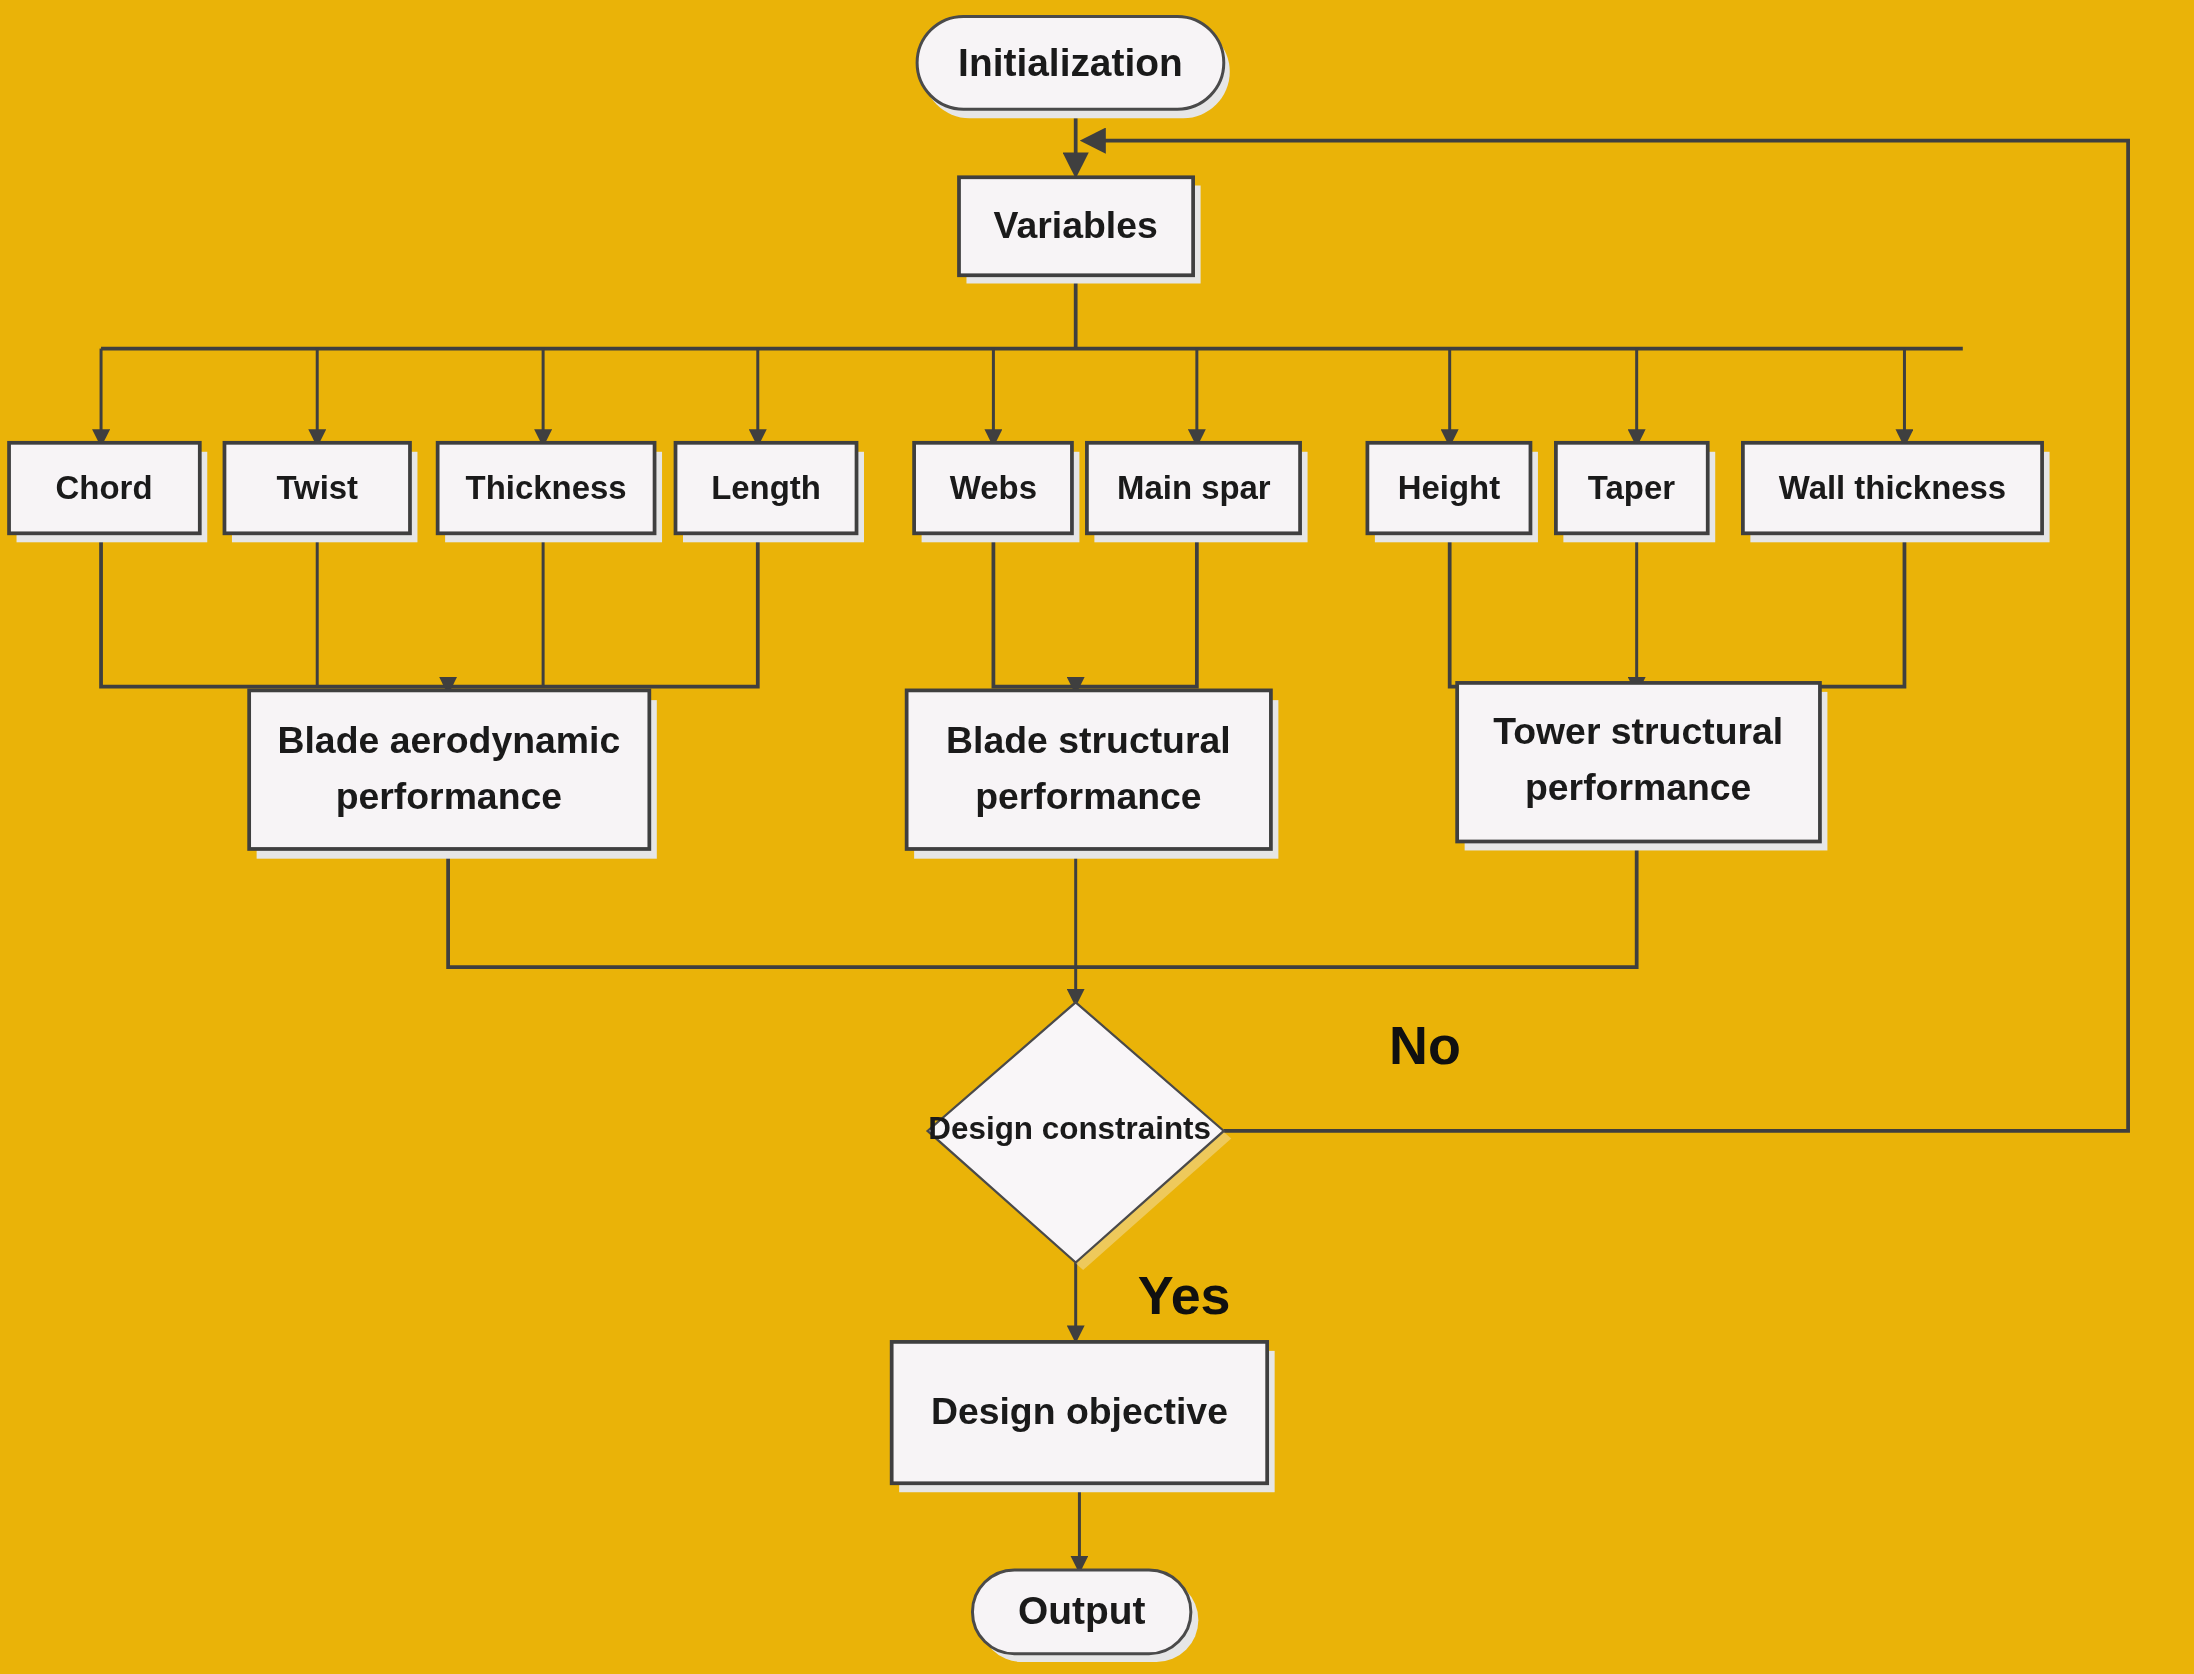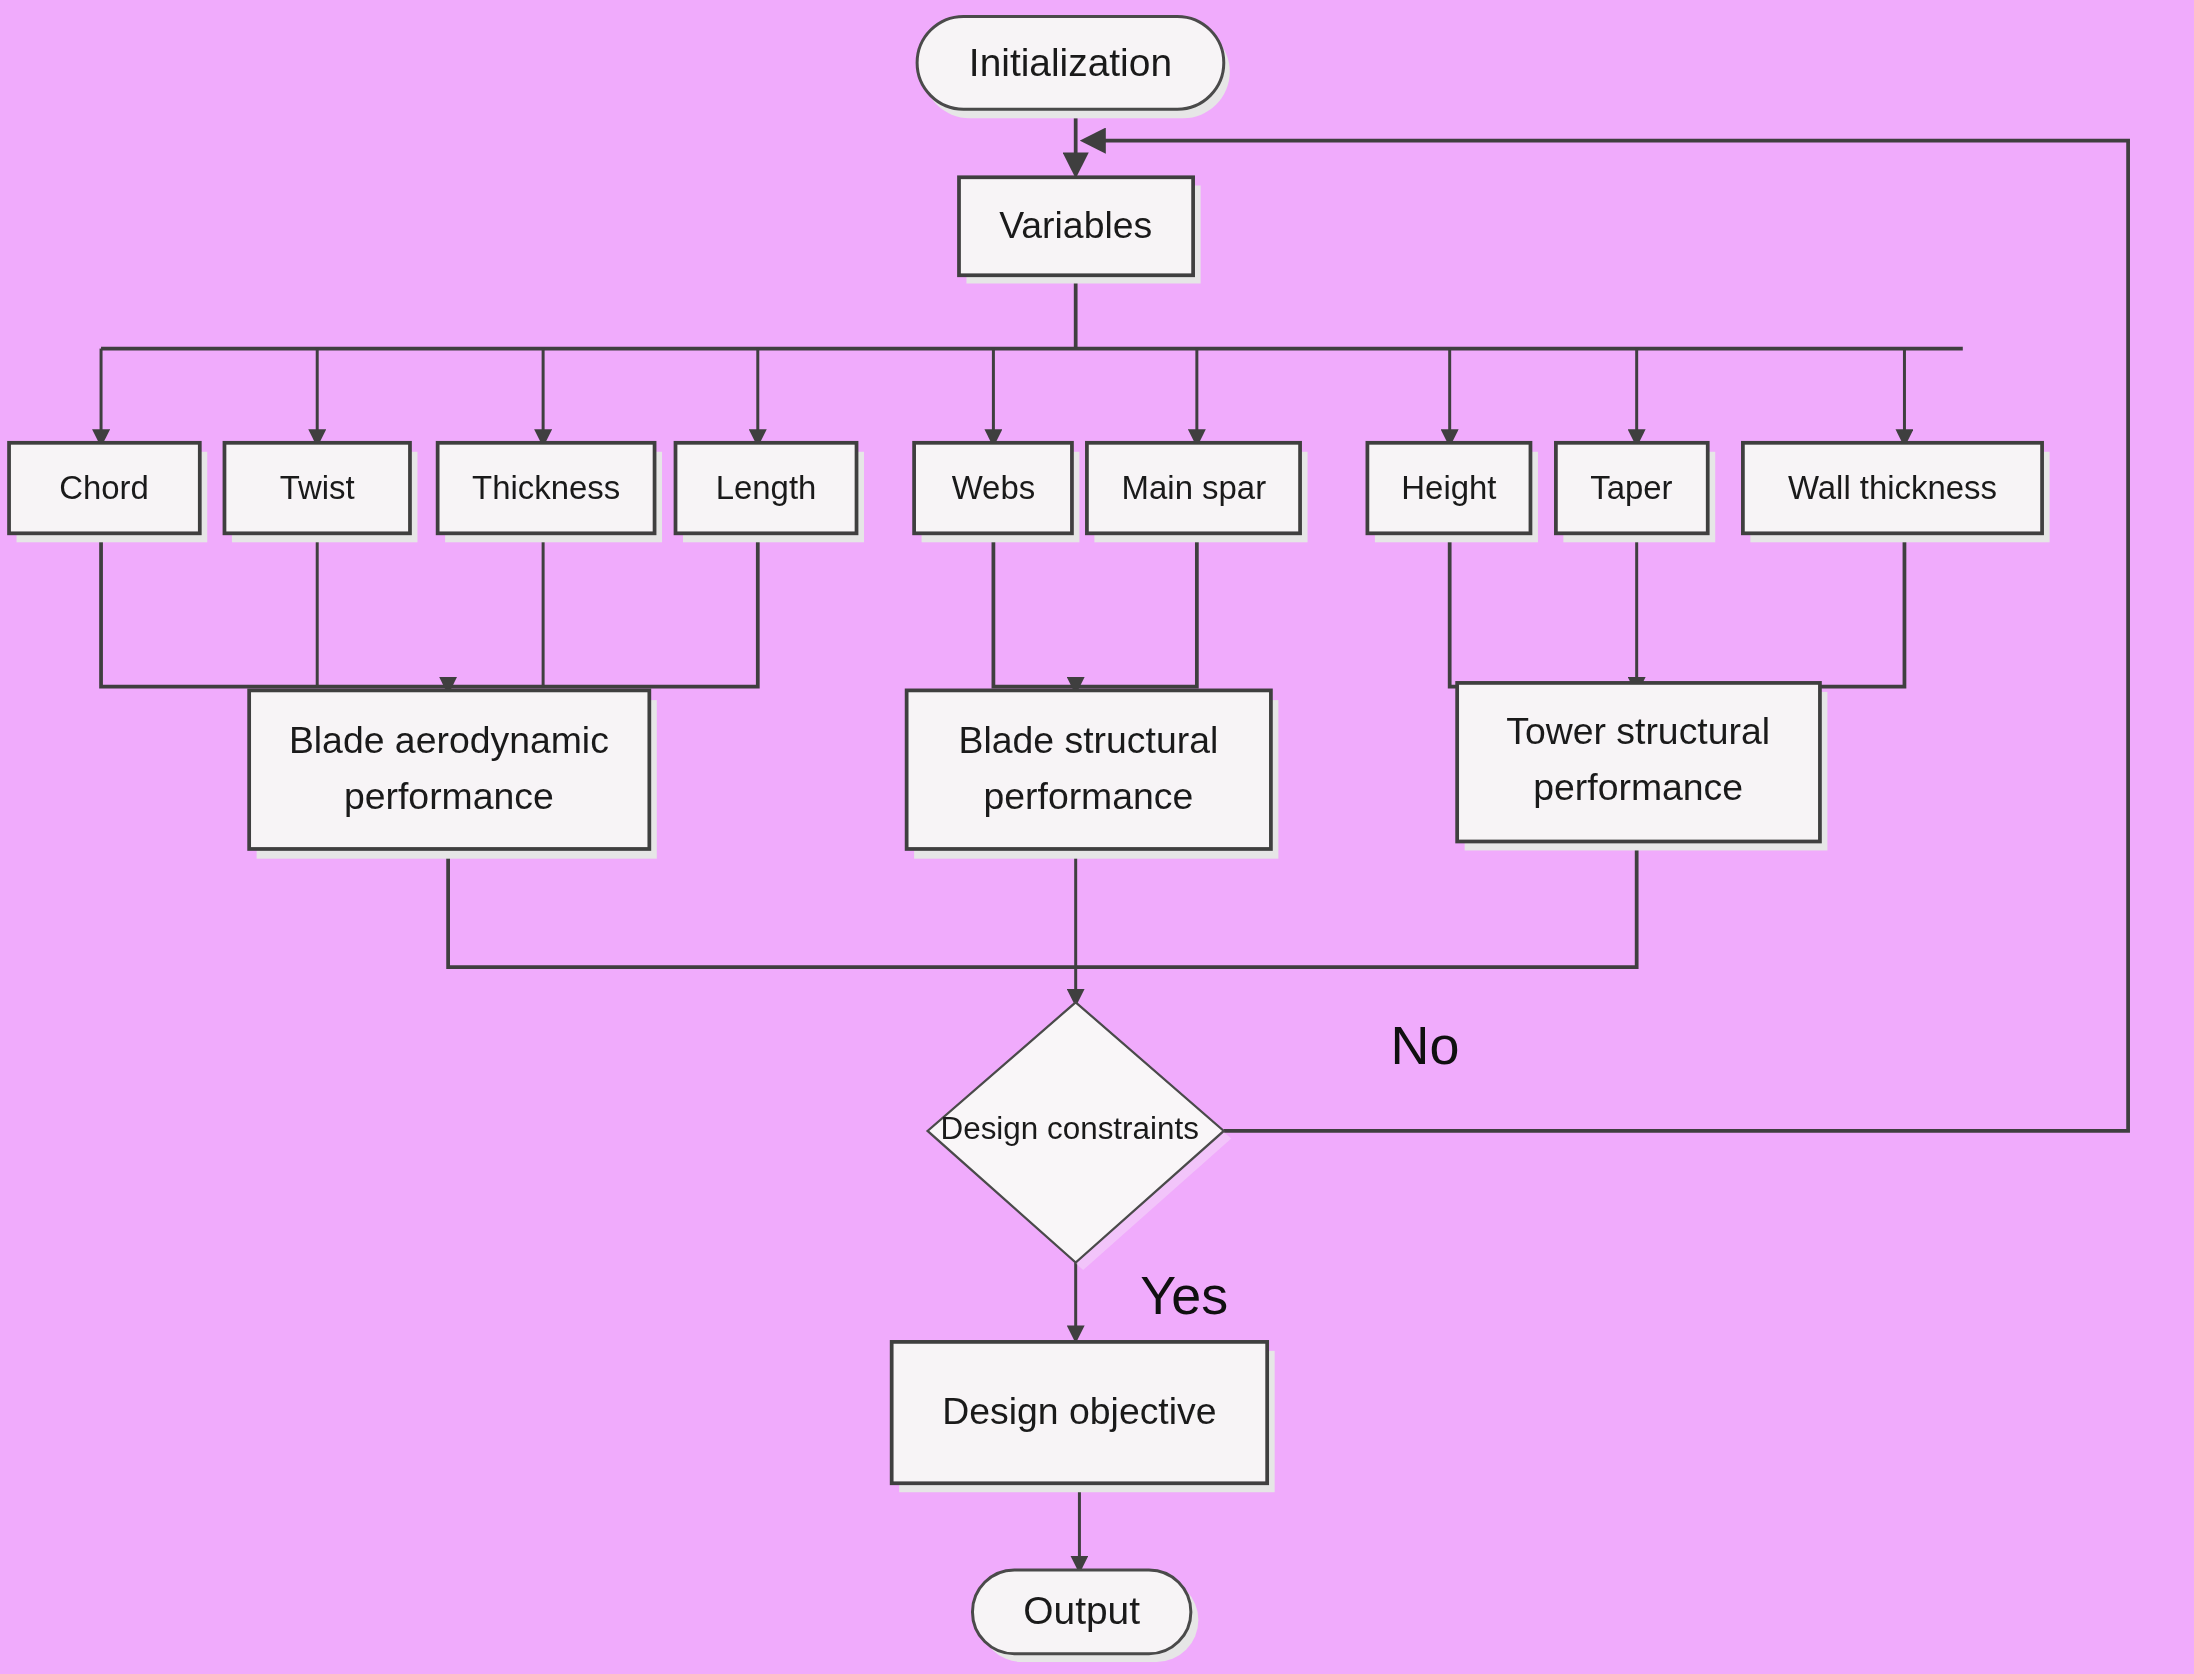--- a/index.html
+++ b/index.html
@@ -4,23 +4,24 @@
 <style>
   html, body {
     margin: 0;
     padding: 0;
     background: #ffffff;
   }
   #flow-root {
     position: relative;
     width: 2194px;
     height: 1674px;
-    background: #f0abfc;
+    background: #eab308;
     font-family: "Liberation Sans", sans-serif;
     overflow: hidden;
+    font-weight: bold;
   }
   svg#flow-svg {
     display: block;
     width: 2194px;
     height: 1674px;
   }
   .node-fill {
     fill: #f7f4f6;
   }
   .node-stroke {

